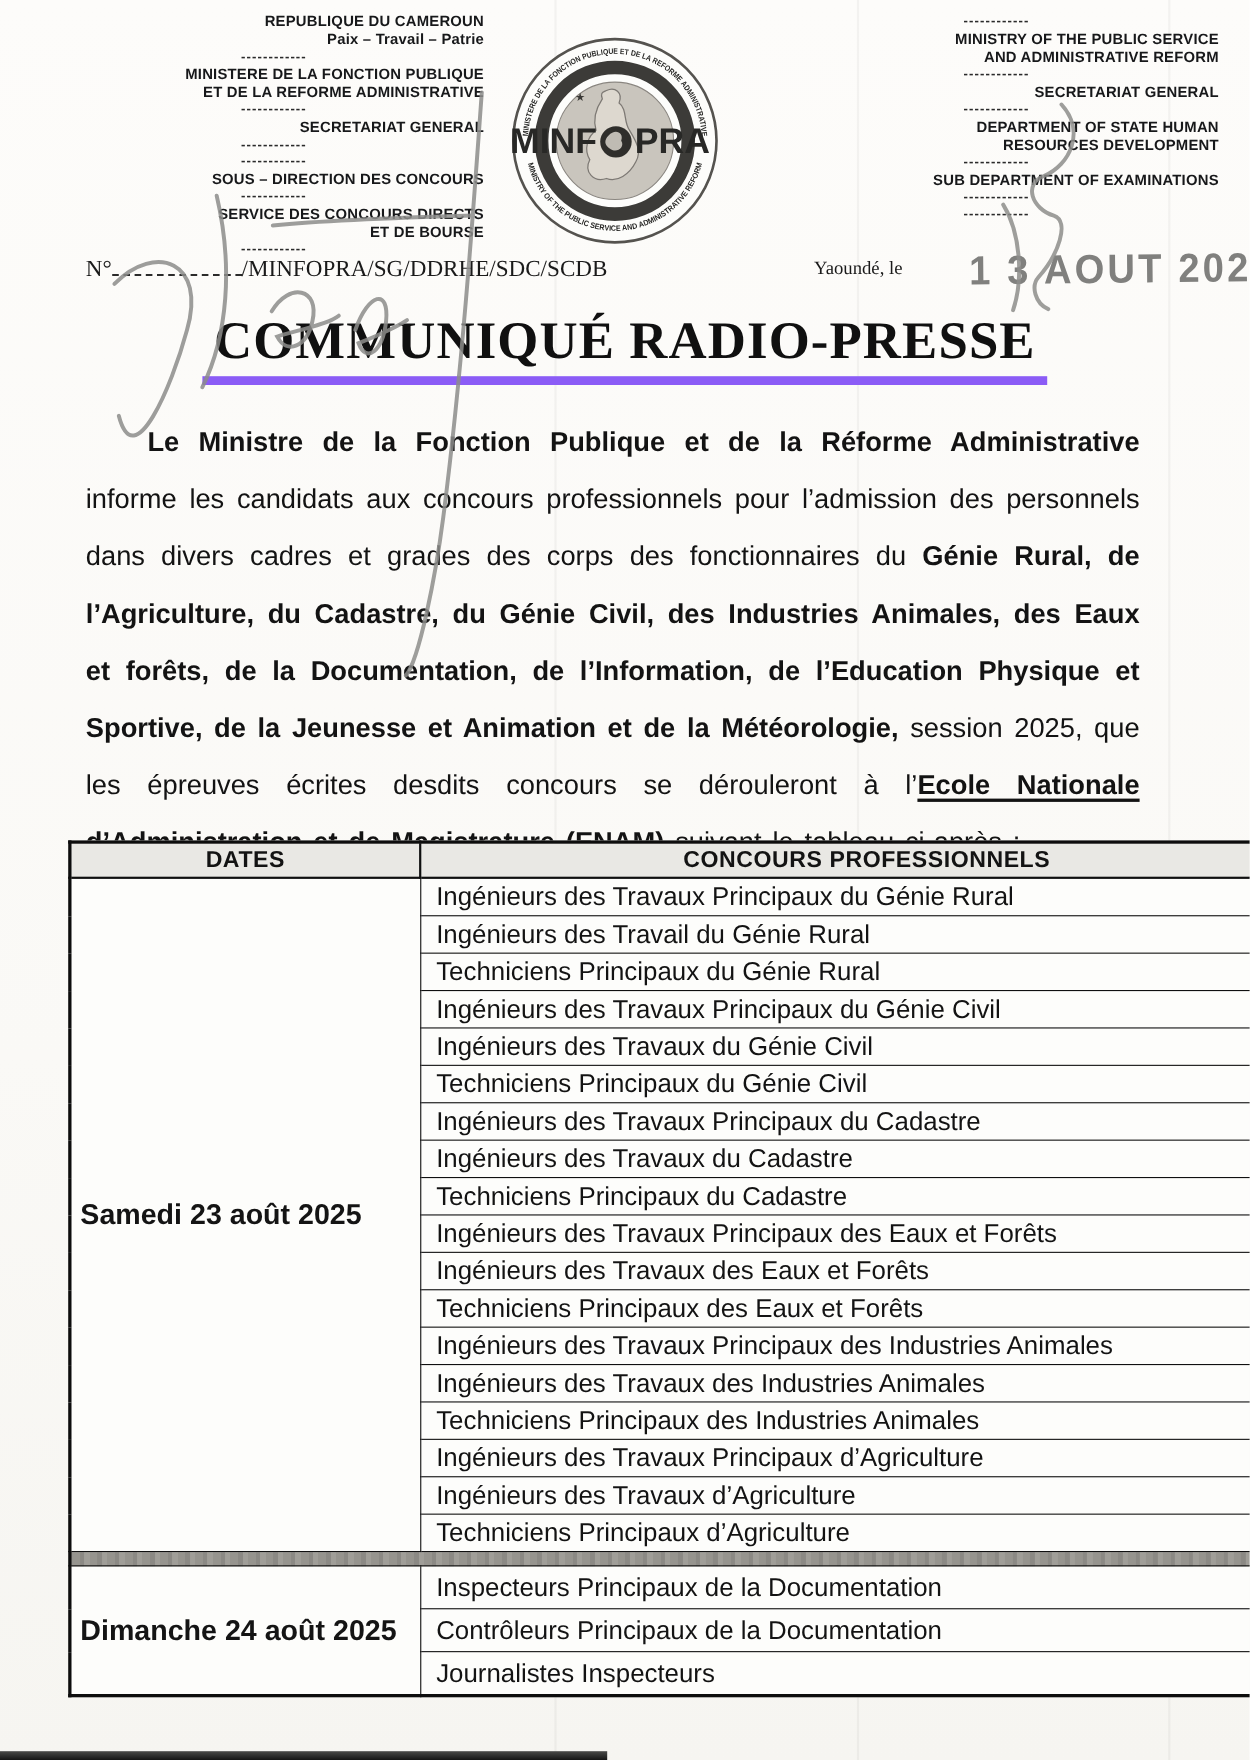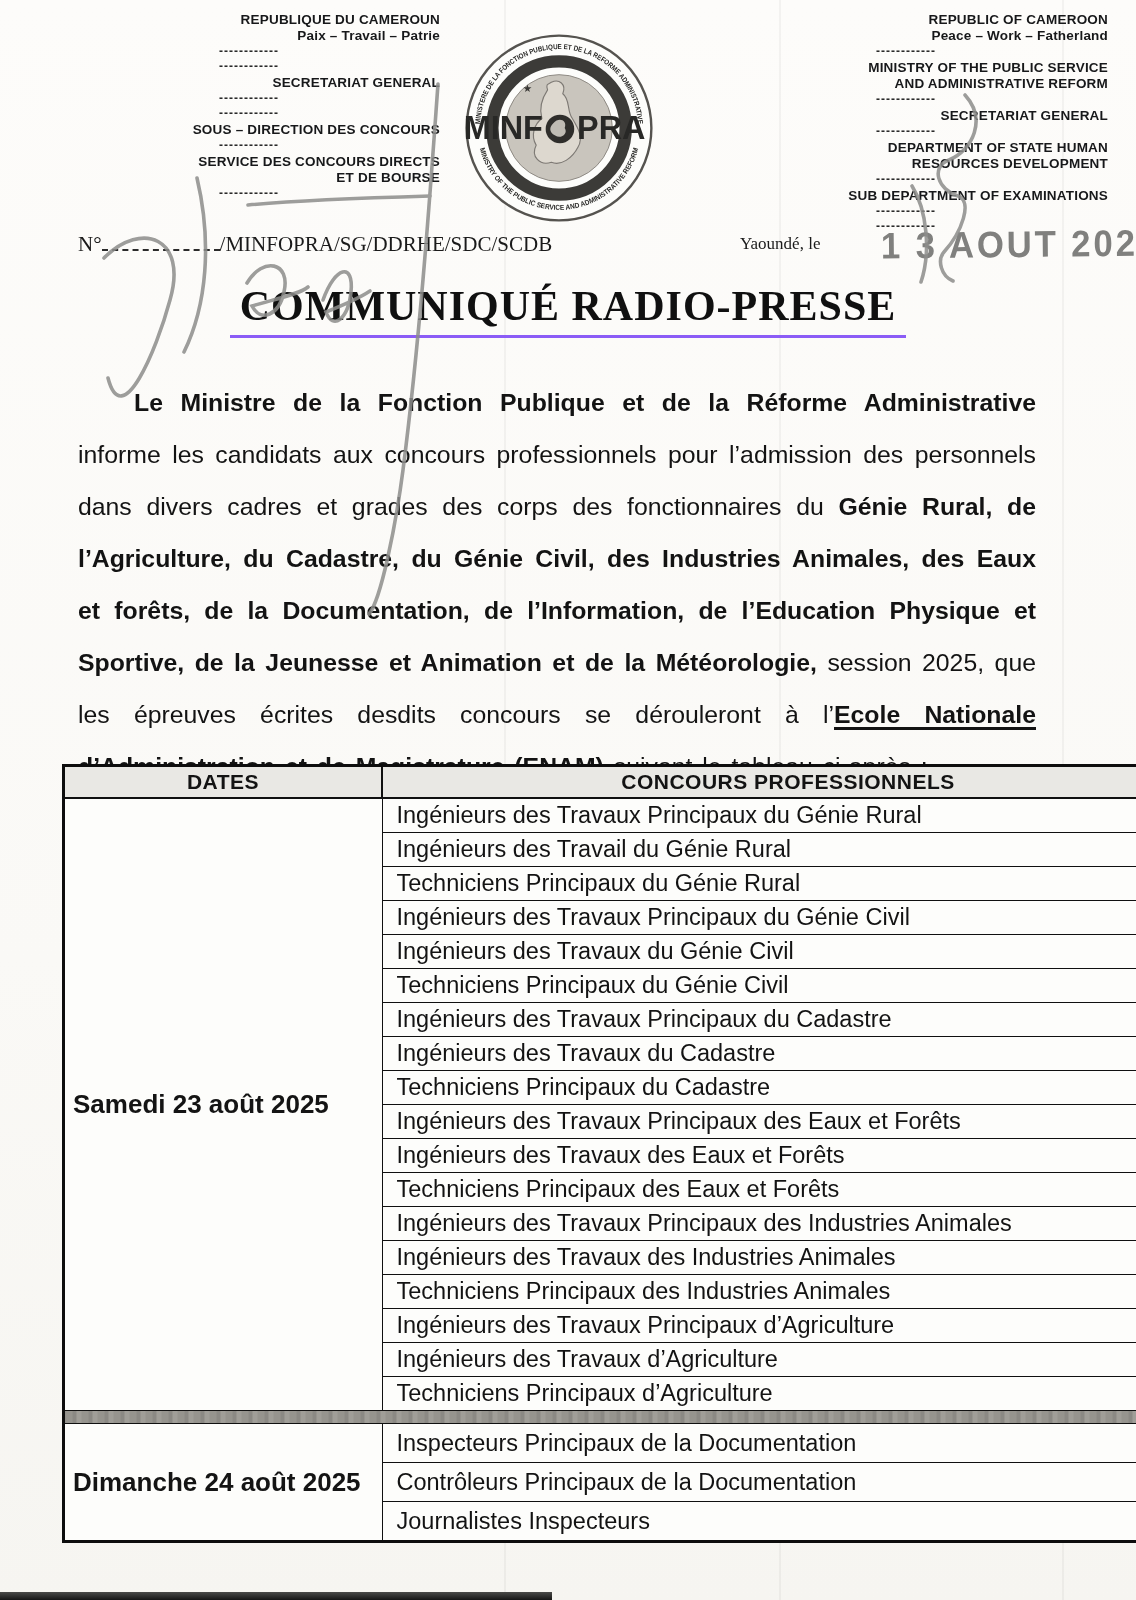--- a/index.html
+++ b/index.html
@@ -22,21 +22,21 @@
   .refline{position:absolute;top:232px;left:78px;font-family:"Liberation Serif",serif;
            font-size:21px;color:#1a1a1a;}
   .dashfill{display:inline-block;width:118px;border-bottom:2px dashed #2b2b2b;height:16px;}
   .placedate{position:absolute;top:234px;left:740px;font-family:"Liberation Serif",serif;
              font-size:17px;color:#1a1a1a;}
   .stamp{position:absolute;top:224px;left:872px;font-size:37px;font-weight:700;color:#767674;
          letter-spacing:3px;transform:scaleX(.94) rotate(-.6deg);white-space:nowrap;opacity:.92;}
   
   .titlewrap{position:absolute;top:282px;left:0;width:1136px;text-align:center;}
   .title{display:inline-block;font-family:"Liberation Serif",serif;font-weight:700;
-         font-size:42px;letter-spacing:1px;color:#101010;border-bottom:3px solid #8b5cf6;
+         font-size:48px;letter-spacing:1px;color:#101010;border-bottom:8px solid #8b5cf6;
          padding:0 10px 5px 10px;}
   
   .bodytext{position:absolute;top:352px;left:78px;width:958px;font-size:24.8px;
             line-height:52px;text-align:justify;text-indent:56px;color:#131313;
             word-spacing:3px;}
   .bodytext .b{font-weight:bold;}
   .bodytext .u{text-decoration:underline;text-decoration-thickness:2.5px;text-underline-offset:4px;}
   
   .tablewrap{position:absolute;top:764px;left:62px;}
   table.sched{border-collapse:collapse;width:1134px;background:#fdfdfb;}
@@ -62,41 +62,41 @@
 <div class="scanline" style="left:504px"></div>
 <div class="scanline" style="left:779px"></div>
 <div class="scanline" style="left:1062px"></div>
 
 <div class="lh lh-left">
     <div class="lh-item">
       <div>REPUBLIQUE DU CAMEROUN</div>
       <div>Paix – Travail – Patrie</div>
     </div>
     <div class="lh-div">------------</div>
+    <div class="lh-item">
+      <div>MINISTERE DE LA FONCTION PUBLIQUE</div>
+      <div>ET DE LA REFORME ADMINISTRATIVE</div>
+    </div>
     <div class="lh-div">------------</div>
     <div class="lh-item">
       <div>SECRETARIAT GENERAL</div>
     </div>
     <div class="lh-div">------------</div>
     <div class="lh-div">------------</div>
     <div class="lh-item">
       <div>SOUS – DIRECTION DES CONCOURS</div>
     </div>
     <div class="lh-div">------------</div>
     <div class="lh-item">
       <div>SERVICE DES CONCOURS DIRECTS</div>
       <div>ET DE BOURSE</div>
     </div>
     <div class="lh-div">------------</div>
   </div>
 <div class="lh lh-right">
-    <div class="lh-item">
-      <div>REPUBLIC OF CAMEROON</div>
-      <div>Peace – Work – Fatherland</div>
-    </div>
     <div class="lh-div">------------</div>
     <div class="lh-item">
       <div>MINISTRY OF THE PUBLIC SERVICE</div>
       <div>AND ADMINISTRATIVE REFORM</div>
     </div>
     <div class="lh-div">------------</div>
     <div class="lh-item">
       <div>SECRETARIAT GENERAL</div>
     </div>
     <div class="lh-div">------------</div>

